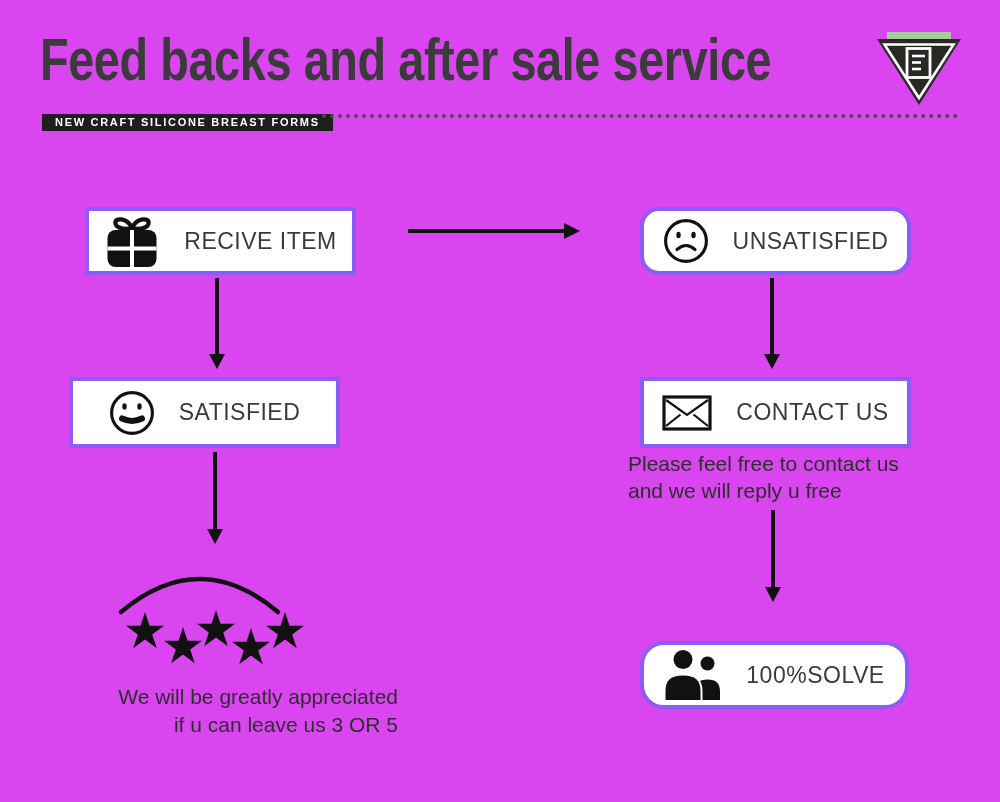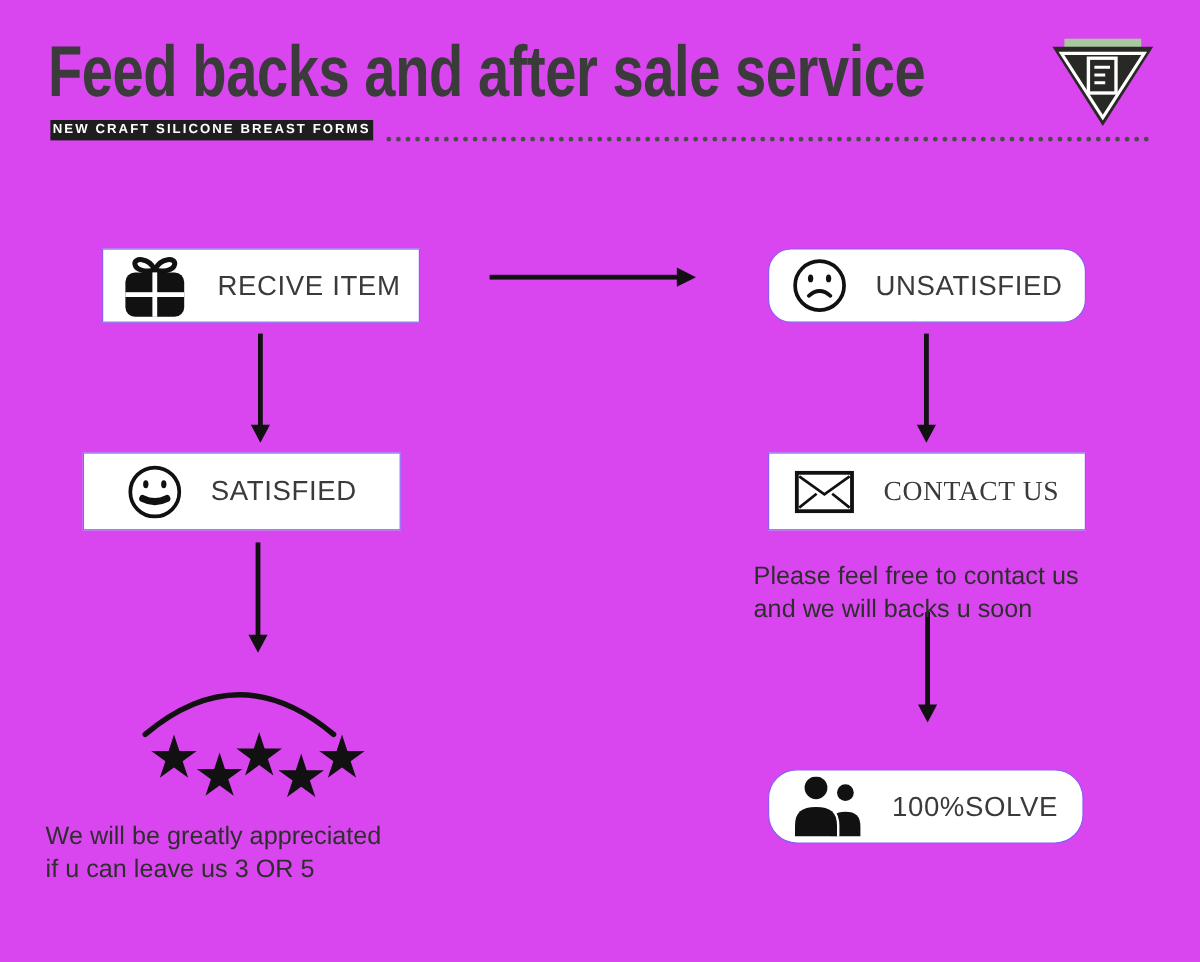--- a/index.html
+++ b/index.html
@@ -3,34 +3,34 @@
 <meta charset="utf-8">
 <style>
   html,body{margin:0;padding:0;background:#fff;}
   .canvas{position:relative;width:1000px;height:802px;background:#d946ef;
           font-family:"Liberation Sans",sans-serif;overflow:hidden;}
 
   
   .title{position:absolute;left:40px;top:28px;font-size:60px;line-height:64px;
          font-weight:700;color:#3b3b3b;letter-spacing:-0.5px;white-space:nowrap;
          transform:scaleX(0.78);transform-origin:left top;}
-  .tagline{position:absolute;left:42px;top:100px;height:17px;line-height:17px;
+  .tagline{position:absolute;left:42px;top:114px;height:17px;line-height:17px;
            background:#1e1e1e;color:#fff;font-size:11px;font-weight:700;
-           letter-spacing:1.7px;padding:0 2px;white-space:nowrap;}
+           letter-spacing:1.7px;padding:0 13px;white-space:nowrap;}
   .dotline{position:absolute;left:322px;top:101px;width:636px;height:13px;
            border-bottom:4px dotted #4b4b4b;}
   .logo{position:absolute;left:876px;top:32px;}
 
   
-  .fbox{position:absolute;background:#fff;border:1px solid #8b5cf6;
+  .fbox{position:absolute;background:#fff;border:4px solid #8b5cf6;
         display:flex;align-items:center;justify-content:center;gap:24px;text-align:right;}
   #box-receive{left:85px;top:207px;width:263px;height:60px;}
   #box-unsat  {left:640px;top:207px;width:263px;height:60px;border-radius:19px;}
   #box-sat    {left:69px;top:377px;width:263px;height:63px;}
-  #box-contact{left:640px;top:377px;width:263px;height:63px;font-family:Liberation Serif, serif;}
+  #box-contact{left:640px;top:377px;width:263px;height:63px;}
   #box-solve  {left:640px;top:641px;width:261px;height:60px;border-radius:24px;}
   .flabel{font-size:23px;color:#3a3a3a;letter-spacing:0.5px;white-space:nowrap;}
 
   
   .arrow{position:absolute;}
   .arrow-v{width:16px;}
   .arrow-v .shaft{position:absolute;left:6px;top:0;width:4px;height:calc(100% - 14px);background:#111;}
   .arrow-v .head{position:absolute;left:0;bottom:0;width:0;height:0;
                  border-left:8px solid transparent;border-right:8px solid transparent;
                  border-top:15px solid #111;}
@@ -43,22 +43,22 @@
   #ar-v1{left:209px;top:278px;height:91px;}
   #ar-v2{left:764px;top:278px;height:91px;}
   #ar-v3{left:207px;top:452px;height:92px;}
   #ar-v4{left:765px;top:510px;height:92px;}
 
   
   .stars{position:absolute;left:113px;top:570px;}
 
   
   .note{color:#2e2e2e;font-size:21px;}
-  .note-contact{position:absolute;left:628px;top:450px;line-height:27px;text-align:left;margin-top:17px;}
-  .note-feedback{position:absolute;left:38px;top:683px;width:360px;text-align:left;line-height:27.5px;}
+  .note-contact{position:absolute;left:628px;top:450px;line-height:27px;text-align:left;}
+  .note-feedback{position:absolute;left:38px;top:683px;width:360px;text-align:right;line-height:27.5px;}
 </style>
 </head>
 <body>
 
 <div class="canvas">
 
   <div class="title">Feed backs and after sale service</div>
   <div class="tagline">NEW CRAFT SILICONE BREAST FORMS</div>
   <div class="dotline"></div>
 
@@ -159,21 +159,21 @@
         <path d="M0,-20 L4.5,-6.2 L19,-6.2 L7.2,2.4 L11.8,16.2 L0,7.6 L-11.8,16.2 L-7.2,2.4 L-19,-6.2 L-4.5,-6.2 Z" fill="#111111" transform="translate(32,62)"></path>
         <path d="M0,-20 L4.5,-6.2 L19,-6.2 L7.2,2.4 L11.8,16.2 L0,7.6 L-11.8,16.2 L-7.2,2.4 L-19,-6.2 L-4.5,-6.2 Z" fill="#111111" transform="translate(70,77)"></path>
         <path d="M0,-20 L4.5,-6.2 L19,-6.2 L7.2,2.4 L11.8,16.2 L0,7.6 L-11.8,16.2 L-7.2,2.4 L-19,-6.2 L-4.5,-6.2 Z" fill="#111111" transform="translate(103,60)"></path>
         <path d="M0,-20 L4.5,-6.2 L19,-6.2 L7.2,2.4 L11.8,16.2 L0,7.6 L-11.8,16.2 L-7.2,2.4 L-19,-6.2 L-4.5,-6.2 Z" fill="#111111" transform="translate(138,78)"></path>
         <path d="M0,-20 L4.5,-6.2 L19,-6.2 L7.2,2.4 L11.8,16.2 L0,7.6 L-11.8,16.2 L-7.2,2.4 L-19,-6.2 L-4.5,-6.2 Z" fill="#111111" transform="translate(172,62)"></path>
       </g>
   </svg>
 
   <div class="note note-contact">
     <div>Please feel free to contact us</div>
-    <div>and we will backs u soon</div>
+    <div>and we will reply u free</div>
   </div>
 
   <div class="note note-feedback">
     <div>We will be greatly appreciated</div>
     <div>if u can leave us 3 OR 5</div>
   </div>
 
 </div>
 
 </body></html>

